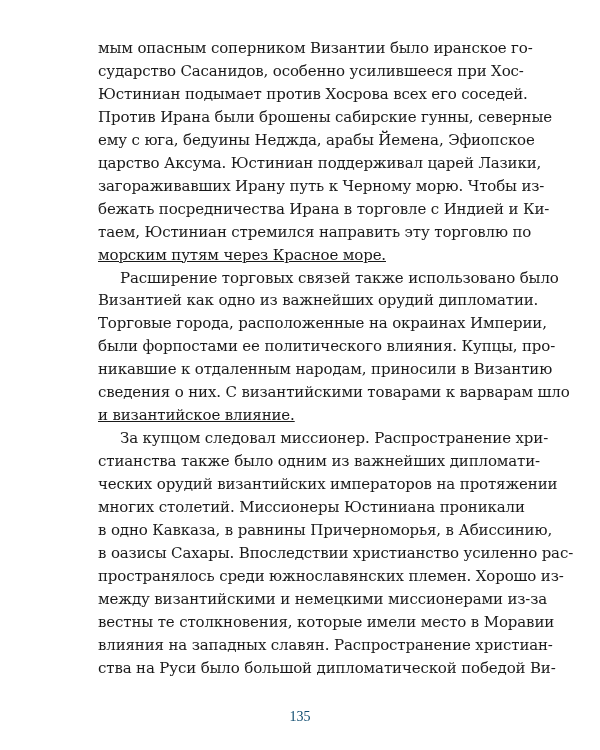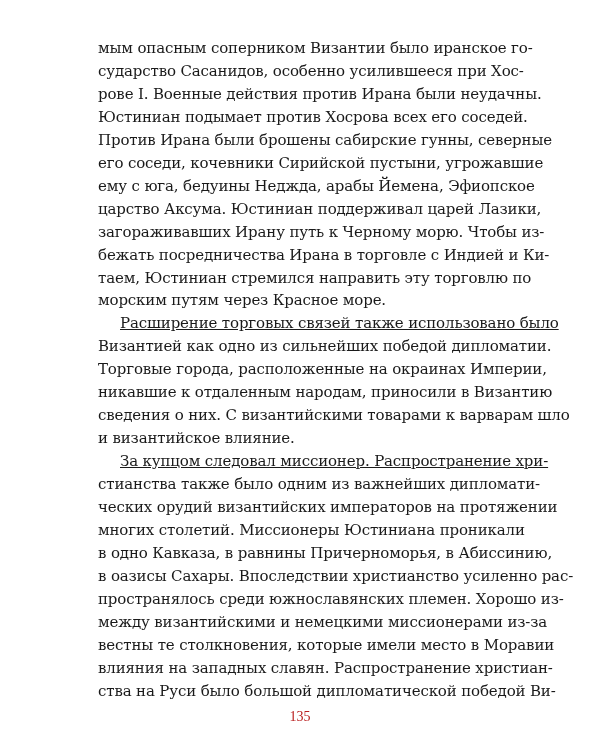--- a/index.html
+++ b/index.html
@@ -31,60 +31,59 @@
     .line {
       display: block;
       white-space: nowrap;
       text-align: justify;
       text-align-last: justify;
       height: 22.96px;
       overflow: visible;
     }
     .line.last {
       text-align-last: left;
+      text-decoration: underline;
     }
     .line.indent {
       padding-left: 22px;
-      text-decoration: underline;
     }
     .page-number {
       position: absolute;
       left: 0;
       width: 600px;
       top: 709px;
       text-align: center;
       font-family: "Liberation Serif", serif;
       font-size: 14px;
-      color: #b91c1c;
+      color: #0c4a6e;
     }
   </style>
 </head>
 <body>
 
 <div class="page">
 
   <p class="para">
     <span class="line">мым опасным соперником Византии было иранское го-</span>
     <span class="line">сударство Сасанидов, особенно усилившееся при Хос-</span>
-    <span class="line">рове I. Военные действия против Ирана были неудачны.</span>
     <span class="line">Юстиниан подымает против Хосрова всех его соседей.</span>
     <span class="line">Против Ирана были брошены сабирские гунны, северные</span>
-    <span class="line">его соседи, кочевники Сирийской пустыни, угрожавшие</span>
     <span class="line">ему с юга, бедуины Неджда, арабы Йемена, Эфиопское</span>
     <span class="line">царство Аксума. Юстиниан поддерживал царей Лазики,</span>
     <span class="line">загораживавших Ирану путь к Черному морю. Чтобы из-</span>
     <span class="line">бежать посредничества Ирана в торговле с Индией и Ки-</span>
     <span class="line">таем, Юстиниан стремился направить эту торговлю по</span>
     <span class="line last">морским путям через Красное море.</span>
   </p>
 
   <p class="para">
     <span class="line indent">Расширение торговых связей также использовано было</span>
-    <span class="line">Византией как одно из сильнейших победой дипломатии.</span>
+    <span class="line">Византией как одно из важнейших орудий дипломатии.</span>
     <span class="line">Торговые города, расположенные на окраинах Империи,</span>
+    <span class="line">были форпостами ее политического влияния. Купцы, про-</span>
     <span class="line">никавшие к отдаленным народам, приносили в Византию</span>
     <span class="line">сведения о них. С византийскими товарами к варварам шло</span>
     <span class="line last">и византийское влияние.</span>
   </p>
 
   <p class="para">
     <span class="line indent">За купцом следовал миссионер. Распространение хри-</span>
     <span class="line">стианства также было одним из важнейших дипломати-</span>
     <span class="line">ческих орудий византийских императоров на протяжении</span>
     <span class="line">многих столетий. Миссионеры Юстиниана проникали</span>

